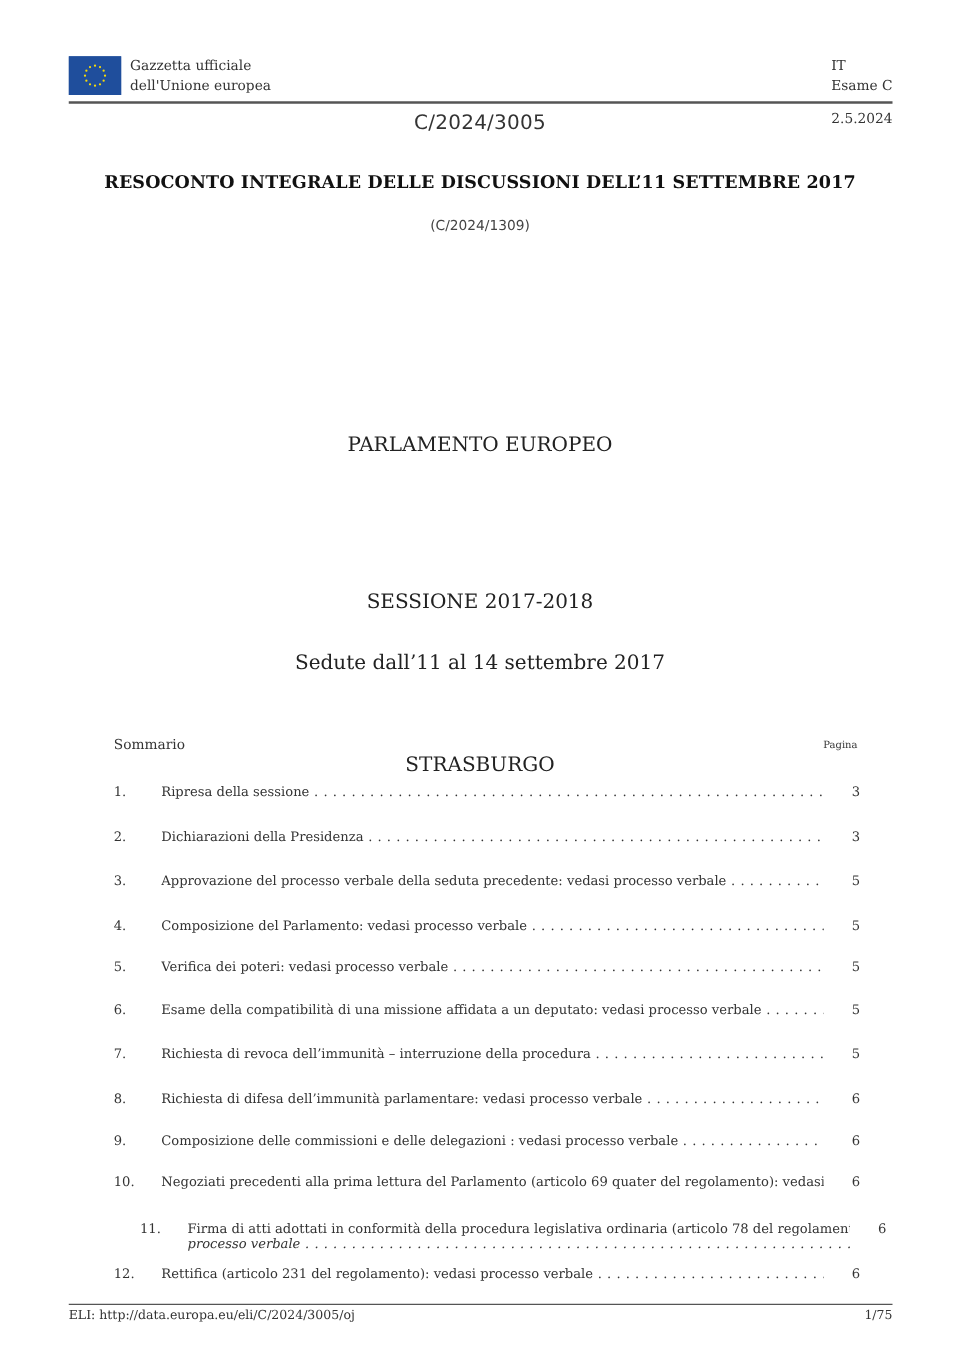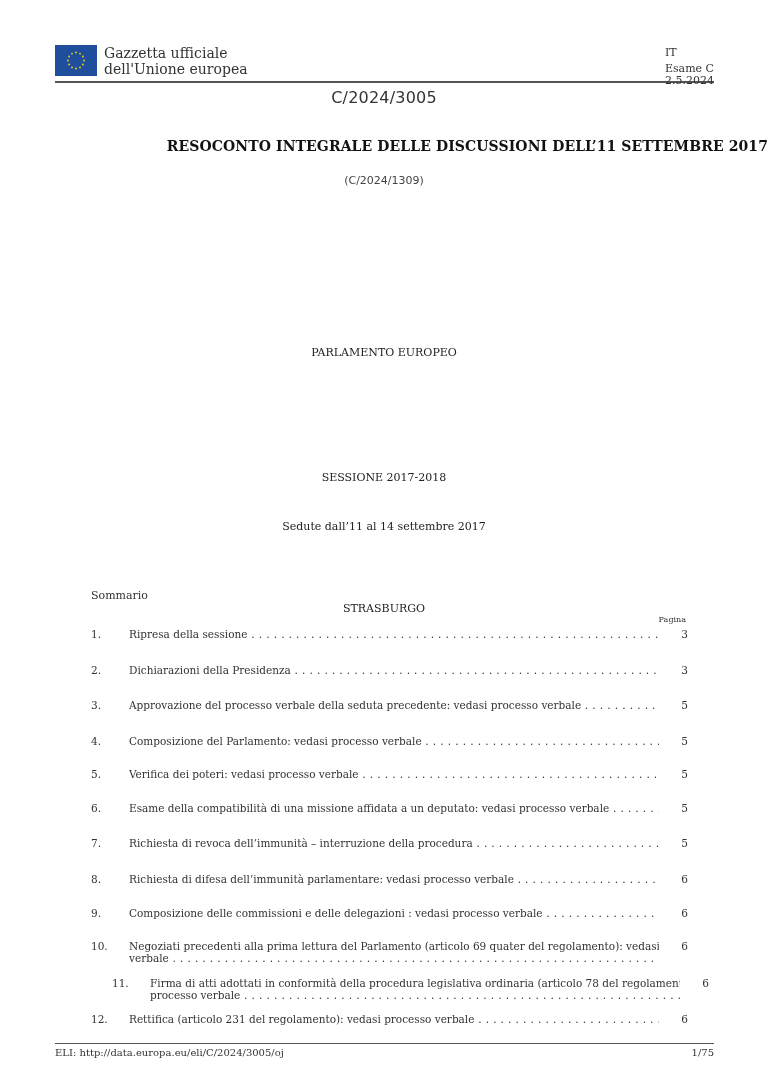--- a/index.html
+++ b/index.html
@@ -6,30 +6,30 @@
   body {
     width: 768px; height: 1087px; position: relative; overflow: hidden;
     font-family: "DejaVu Serif", "Liberation Serif", serif;
     color: #222;
   }
   .abs { position: absolute; }
   .flag {
     left: 55px; top: 45px; width: 42px; height: 31px; background: #1f4e9c;
   }
   .flag svg { display: block; }
-  .brand { left: 104px; top: 45px; font-size: 14px; line-height: 16px; color: #333; font-family: "DejaVu Serif", serif; }
+  .brand { left: 104px; top: 45px; font-size: 11px; line-height: 16px; color: #333; font-family: "DejaVu Serif", serif; }
   .hdr-right { right: 54px; top: 45px; text-align: left; font-size: 11px; line-height: 16px; color: #333; }
   .rule-top { left: 55px; right: 54px; top: 81px; height: 2px; background: #555; }
   .doc-id { left: 0; right: 0; top: 88px; text-align: center; font-size: 16px; color: #333; font-family: "DejaVu Sans", sans-serif; letter-spacing: 0.2px; }
-  .date { right: 54px; top: 74px; font-size: 11px; color: #333; }
-  .title { left: 0; right: 0; top: 138px; text-align: right; font-size: 14px; font-weight: bold; color: #111; letter-spacing: 0.1px; }
+  .date { right: 54px; top: 88px; font-size: 11px; color: #333; }
+  .title { left: 0; right: 0; top: 138px; text-align: center; font-size: 14px; font-weight: bold; color: #111; letter-spacing: 0.1px; }
   .subtitle { left: 0; right: 0; top: 174px; text-align: center; font-size: 11px; color: #444; font-family: "DejaVu Sans", sans-serif; }
-  .center-line { left: 0; right: 0; text-align: center; font-size: 11px; color: #222; }
+  .center-line { left: 0; right: 0; text-align: center; font-size: 16px; color: #222; }
   .toc-head { left: 91px; right: 82px; top: 589px; font-size: 11px; color: #333; }
-  .toc-head .pg { position: absolute; right: 0; top: 2px; font-size: 8px; margin-top: 24px; }
+  .toc-head .pg { position: absolute; right: 0; top: 2px; font-size: 8px; }
   .toc-row { position: absolute; left: 91px; width: 597px; font-size: 10.5px; line-height: 12px; color: #333; }
   .toc-row .num { position: absolute; left: 0; top: 0; width: 24px; }
   .toc-row .text { position: absolute; left: 38px; width: 530px; top: 0; overflow: hidden; white-space: nowrap; }
   .toc-row .dots::after {
     content: " . . . . . . . . . . . . . . . . . . . . . . . . . . . . . . . . . . . . . . . . . . . . . . . . . . . . . . . . . . . . . . . . . . . . . . . . . . . . . . . . . . . . .";
     letter-spacing: 0.4px;
   }
   .toc-row .page { position: absolute; right: 0; top: 0; width: 20px; text-align: right; }
   .rule-bottom { left: 55px; right: 54px; top: 1043px; height: 1px; background: #555; }
   .footer-left { left: 55px; top: 1047px; font-size: 10px; color: #333; }
@@ -123,27 +123,26 @@
   <span class="page">6</span>
 </div>
 <div class="toc-row" style="top:907px;">
   <span class="num">9.</span>
   <span class="text dots"><span>Composizione delle commissioni e delle delegazioni : vedasi processo verbale</span></span>
   <span class="page">6</span>
 </div>
 <div class="toc-row" style="top:940px; height:26px;">
   <span class="num">10.</span>
   <span class="text" style="top:0;"><span>Negoziati precedenti alla prima lettura del Parlamento (articolo 69 quater del regolamento): vedasi processo</span></span>
-  <span class="text dots" style="top:12px;"><span>verbale</span></span>
   <span class="page">6</span>
 </div>
 <div class="toc-row" style="top:977px; height:26px;margin-left:21px;">
   <span class="num">11.</span>
   <span class="text" style="top:0;"><span>Firma di atti adottati in conformità della procedura legislativa ordinaria (articolo 78 del regolamento): vedasi</span></span>
-  <span class="text dots" style="top:12px;"><span>processo verbale</span></span>
+  <span class="text dots" style="top:12px;font-style:italic;"><span>processo verbale</span></span>
   <span class="page">6</span>
 </div>
 <div class="toc-row" style="top:1013px;">
   <span class="num">12.</span>
   <span class="text dots"><span>Rettifica (articolo 231 del regolamento): vedasi processo verbale</span></span>
   <span class="page">6</span>
 </div>
 
 <div class="abs rule-bottom"></div>
 <div class="abs footer-left">ELI: http://data.europa.eu/eli/C/2024/3005/oj</div>

